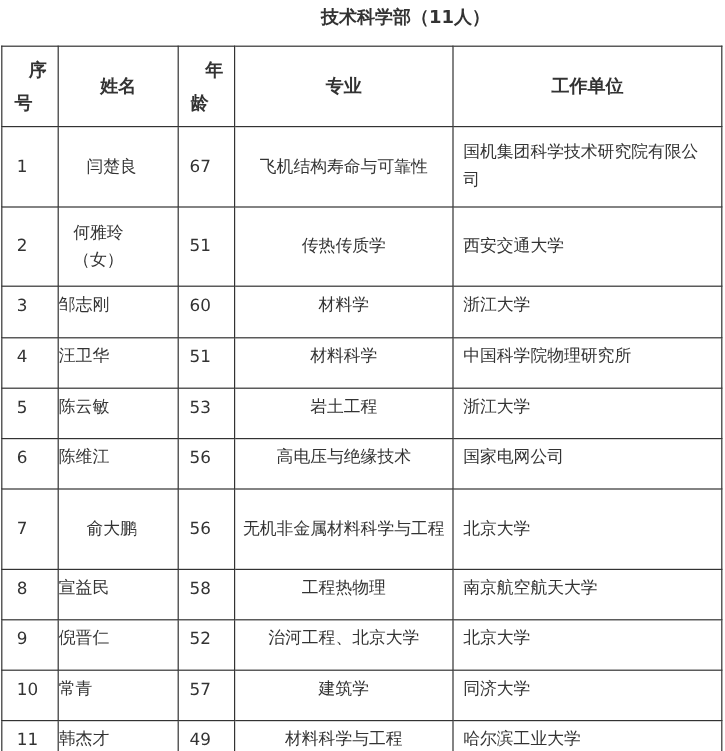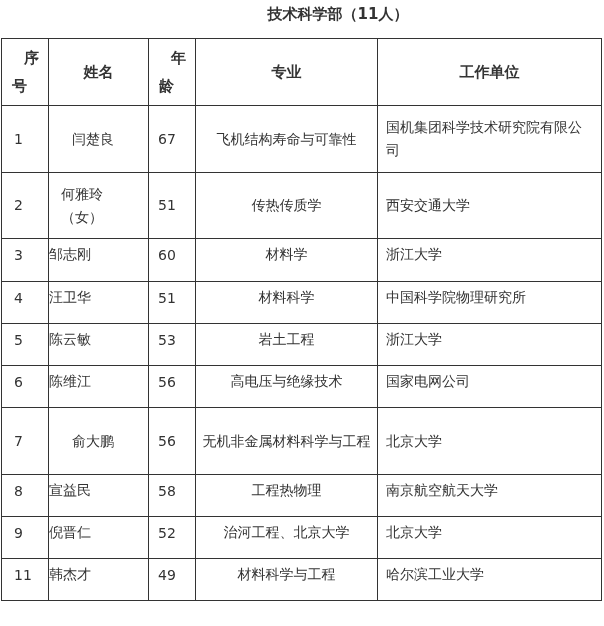--- a/index.html
+++ b/index.html
@@ -157,20 +157,27 @@
       <td class="unit-cell">南京航空航天大学</td>
     </tr>
     <tr class="h42 r-short">
       <td class="left-pad">9</td>
       <td class="center">倪晋仁</td>
       <td class="age-pad">52</td>
       <td class="major-cell">治河工程、北京大学</td>
       <td class="unit-cell">北京大学</td>
     </tr>
     <tr class="h42 r-short">
+      <td class="left-pad">10</td>
+      <td class="center">常青</td>
+      <td class="age-pad">57</td>
+      <td class="major-cell">建筑学</td>
+      <td class="unit-cell">同济大学</td>
+    </tr>
+    <tr class="h42 r-short">
       <td class="left-pad">11</td>
       <td class="center">韩杰才</td>
       <td class="age-pad">49</td>
       <td class="major-cell">材料科学与工程</td>
       <td class="unit-cell">哈尔滨工业大学</td>
     </tr>
   </tbody>
 </table>
 
 </body></html>

